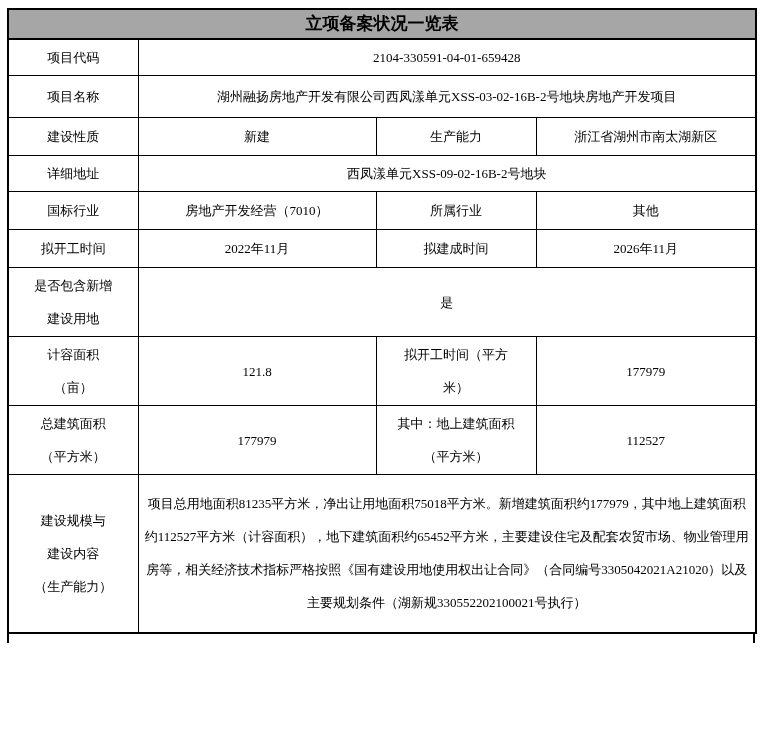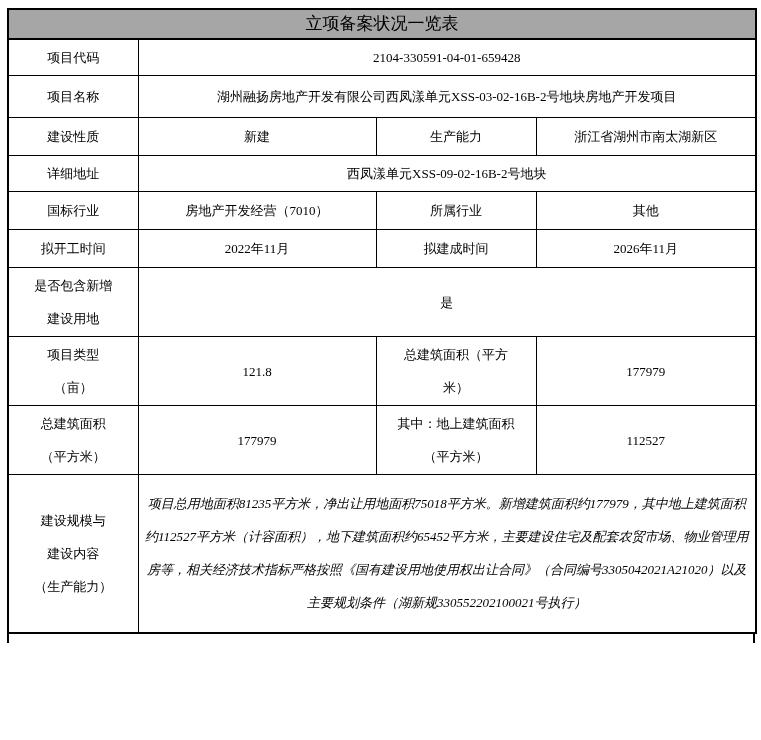--- a/index.html
+++ b/index.html
@@ -27,33 +27,32 @@
     font-size: 13px;
     text-align: center;
     vertical-align: middle;
     padding: 1px 4px;
     line-height: 33px;
     white-space: pre-line;
     overflow: hidden;
   }
   tr.title-row td {
     background: #a6a6a6;
-    font-weight: normal;
+    font-weight: bold;
     font-size: 17px;
     line-height: 26px;
     border-bottom: 2px solid #000;
     white-space: nowrap;
     text-align: center;
   }
   td.desc {
     text-align: justify;
     white-space: normal;
     line-height: 32px;
     padding: 2px 5px 2px 4px;
-    font-style: italic;
   }
   .partial-row {
     box-sizing: border-box;
     width: 748px;
     height: 9px;
     border-left: 2px solid #000;
     border-right: 2px solid #000;
     background: #fff;
   }
 </style>
@@ -112,24 +111,24 @@
     </tr>
 
     <tr style="height:66px">
       <td>是否包含新增
 建设用地</td>
       <td colspan="3">是</td>
     </tr>
 
 
     <tr style="height:68px">
-      <td>项目类型
+      <td>计容面积
 （亩）</td>
       <td>121.8</td>
-      <td>总建筑面积（平方
+      <td>拟开工时间（平方
 米）</td>
       <td>177979</td>
     </tr>
 
     <tr style="height:66px">
       <td>总建筑面积
 （平方米）</td>
       <td>177979</td>
       <td>其中：地上建筑面积
 （平方米）</td>

